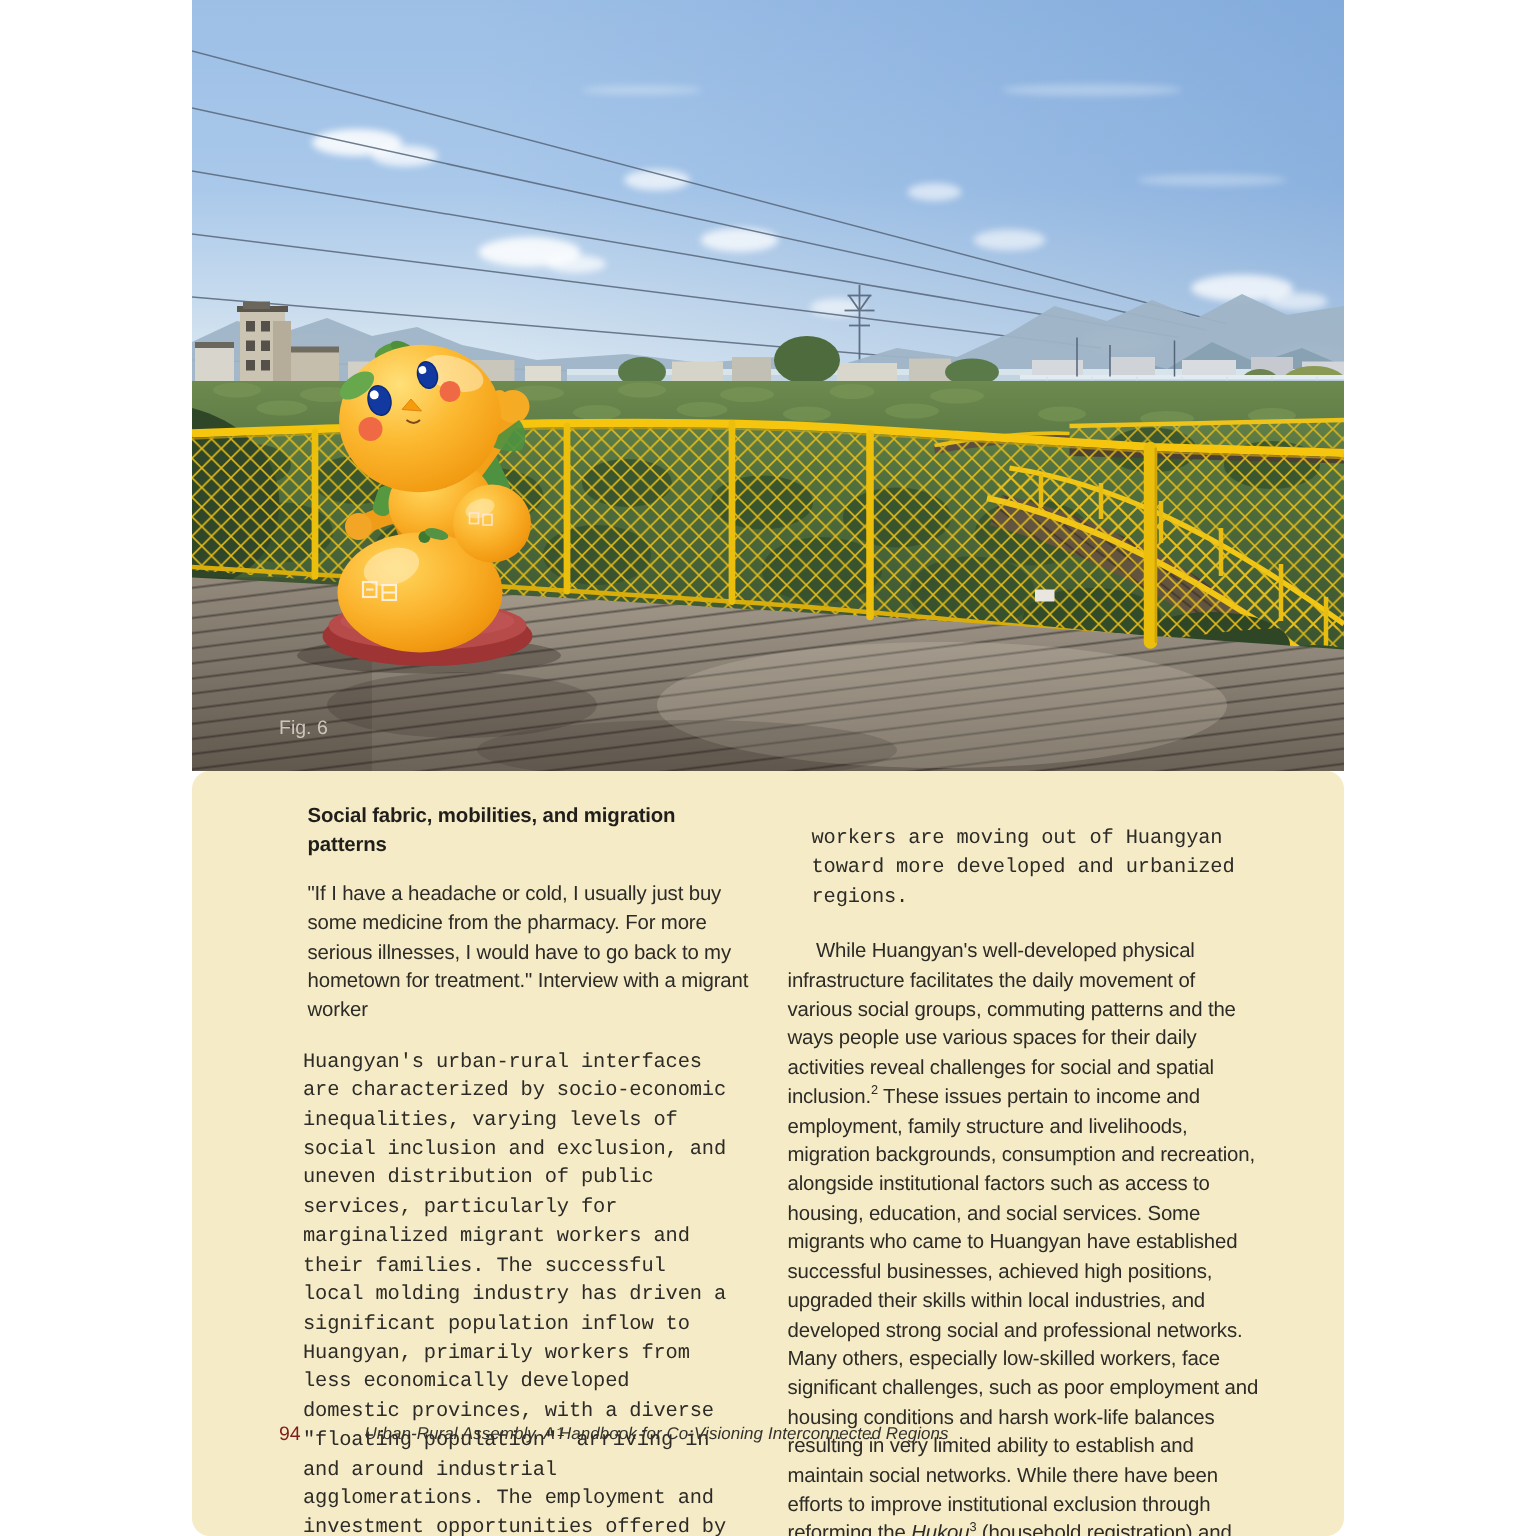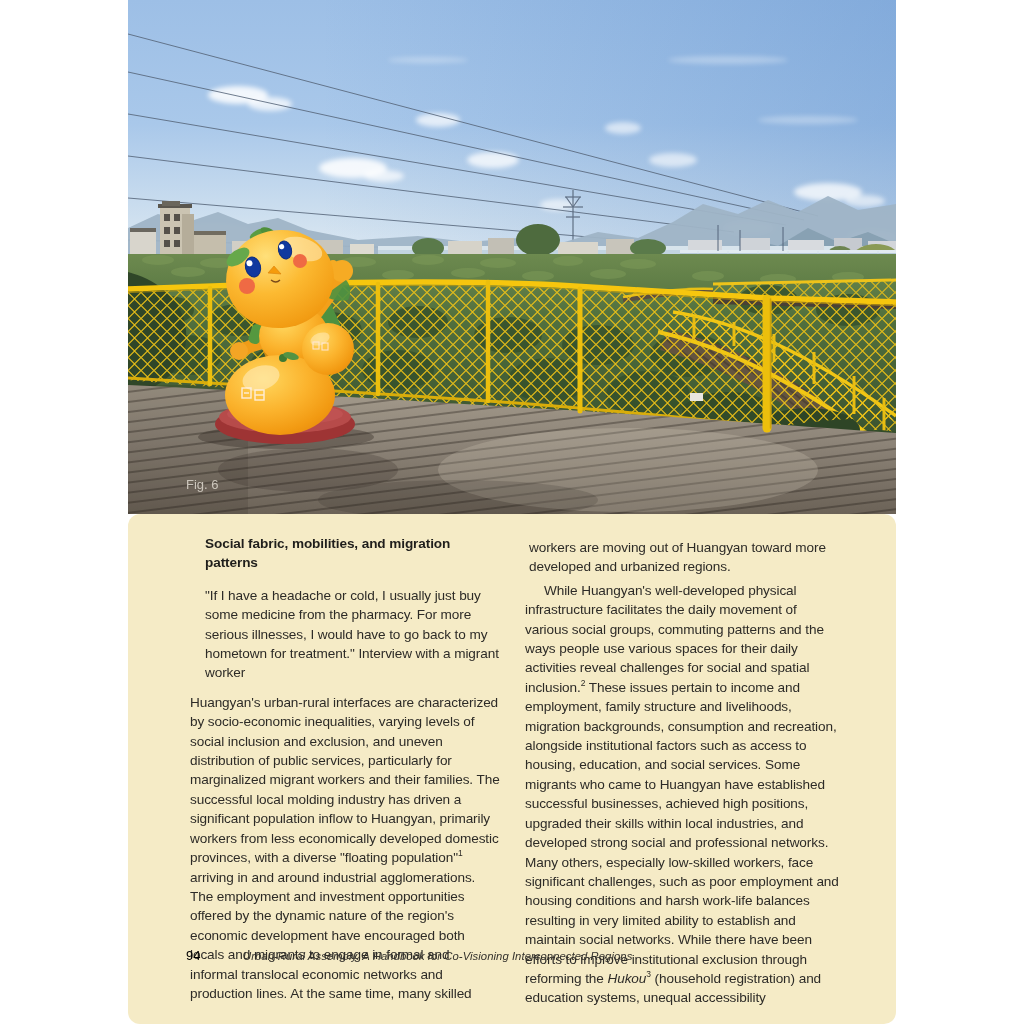--- a/index.html
+++ b/index.html
@@ -6,25 +6,25 @@
   .page{position:relative;width:1024px;height:1024px;background:#ffffff;overflow:hidden;
         font-family:"Liberation Sans",sans-serif;}
   .photo-wrap{position:absolute;left:128px;top:0;width:768px;height:514px;overflow:hidden;}
   .content{position:absolute;left:128px;top:514px;width:768px;height:510px;background:#f5ebc6;border-radius:12px;}
   .col{position:absolute;top:20px;width:318px;font-size:13.6px;line-height:19.4px;
        color:#2d2b27;letter-spacing:-0.1px;}
   .col1{left:58px;}
   .col2{left:397px;}
   .heading{font-weight:bold;color:#1f1e1b;margin:0 0 13px 19px;}
   .quote{margin:0 0 10px 19px;}
-  .bodypara{margin:4px;}
+  .bodypara{margin:16px;font-family:Liberation Mono, monospace;}
   .para-indent{text-indent:19px;margin:0;}
   sup{font-size:8.5px;line-height:0;vertical-align:super;}
   em{font-style:italic;}
-  .footer-pagenum{position:absolute;left:58px;top:434px;font-size:13px;color:#000000;}
+  .footer-pagenum{position:absolute;left:58px;top:434px;font-size:13px;color:#7f1d1d;}
   .footer-title{position:absolute;left:115px;top:436px;font-size:11.3px;color:#33312c;
                 letter-spacing:0.05px;font-style:italic;}
 </style>
 </head>
 <body>
 
 <div class="page">
 
   <div class="photo-wrap">
     <svg width="768" height="514" viewBox="0 0 768 514">

